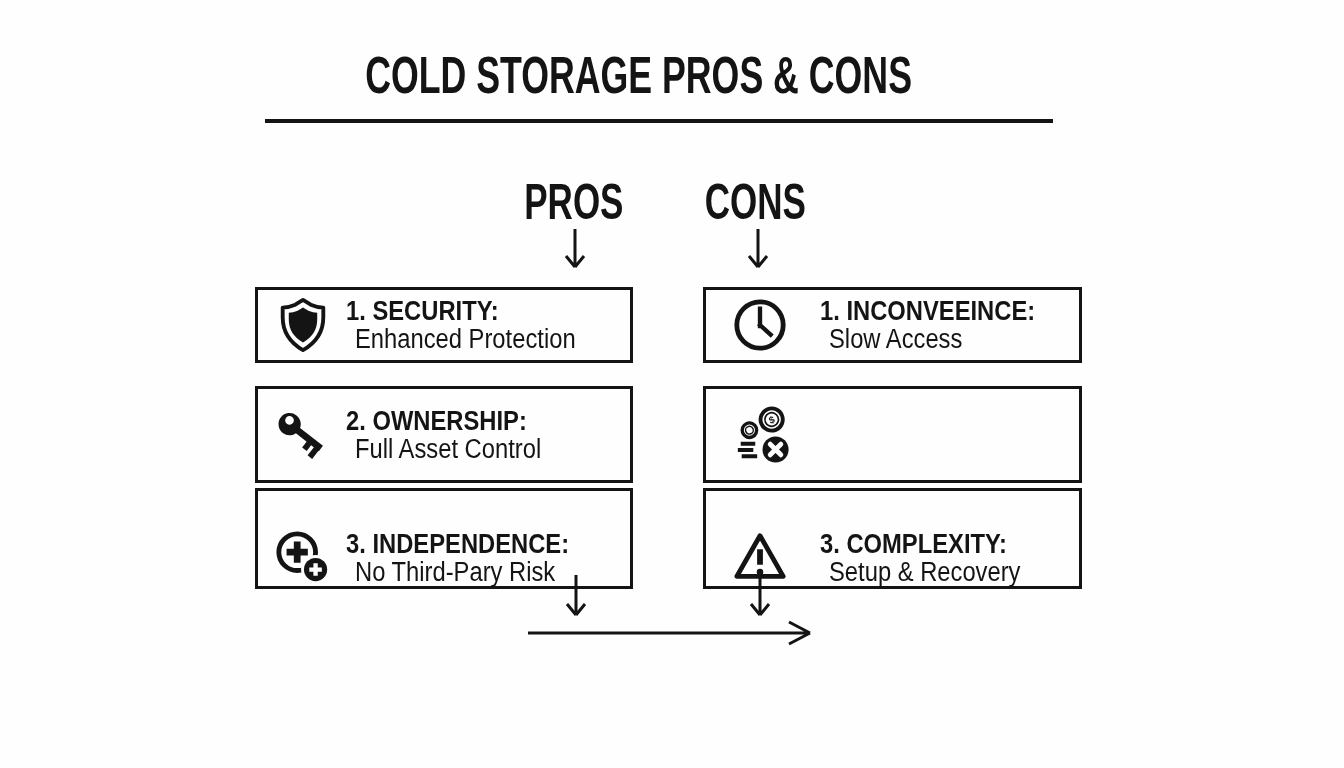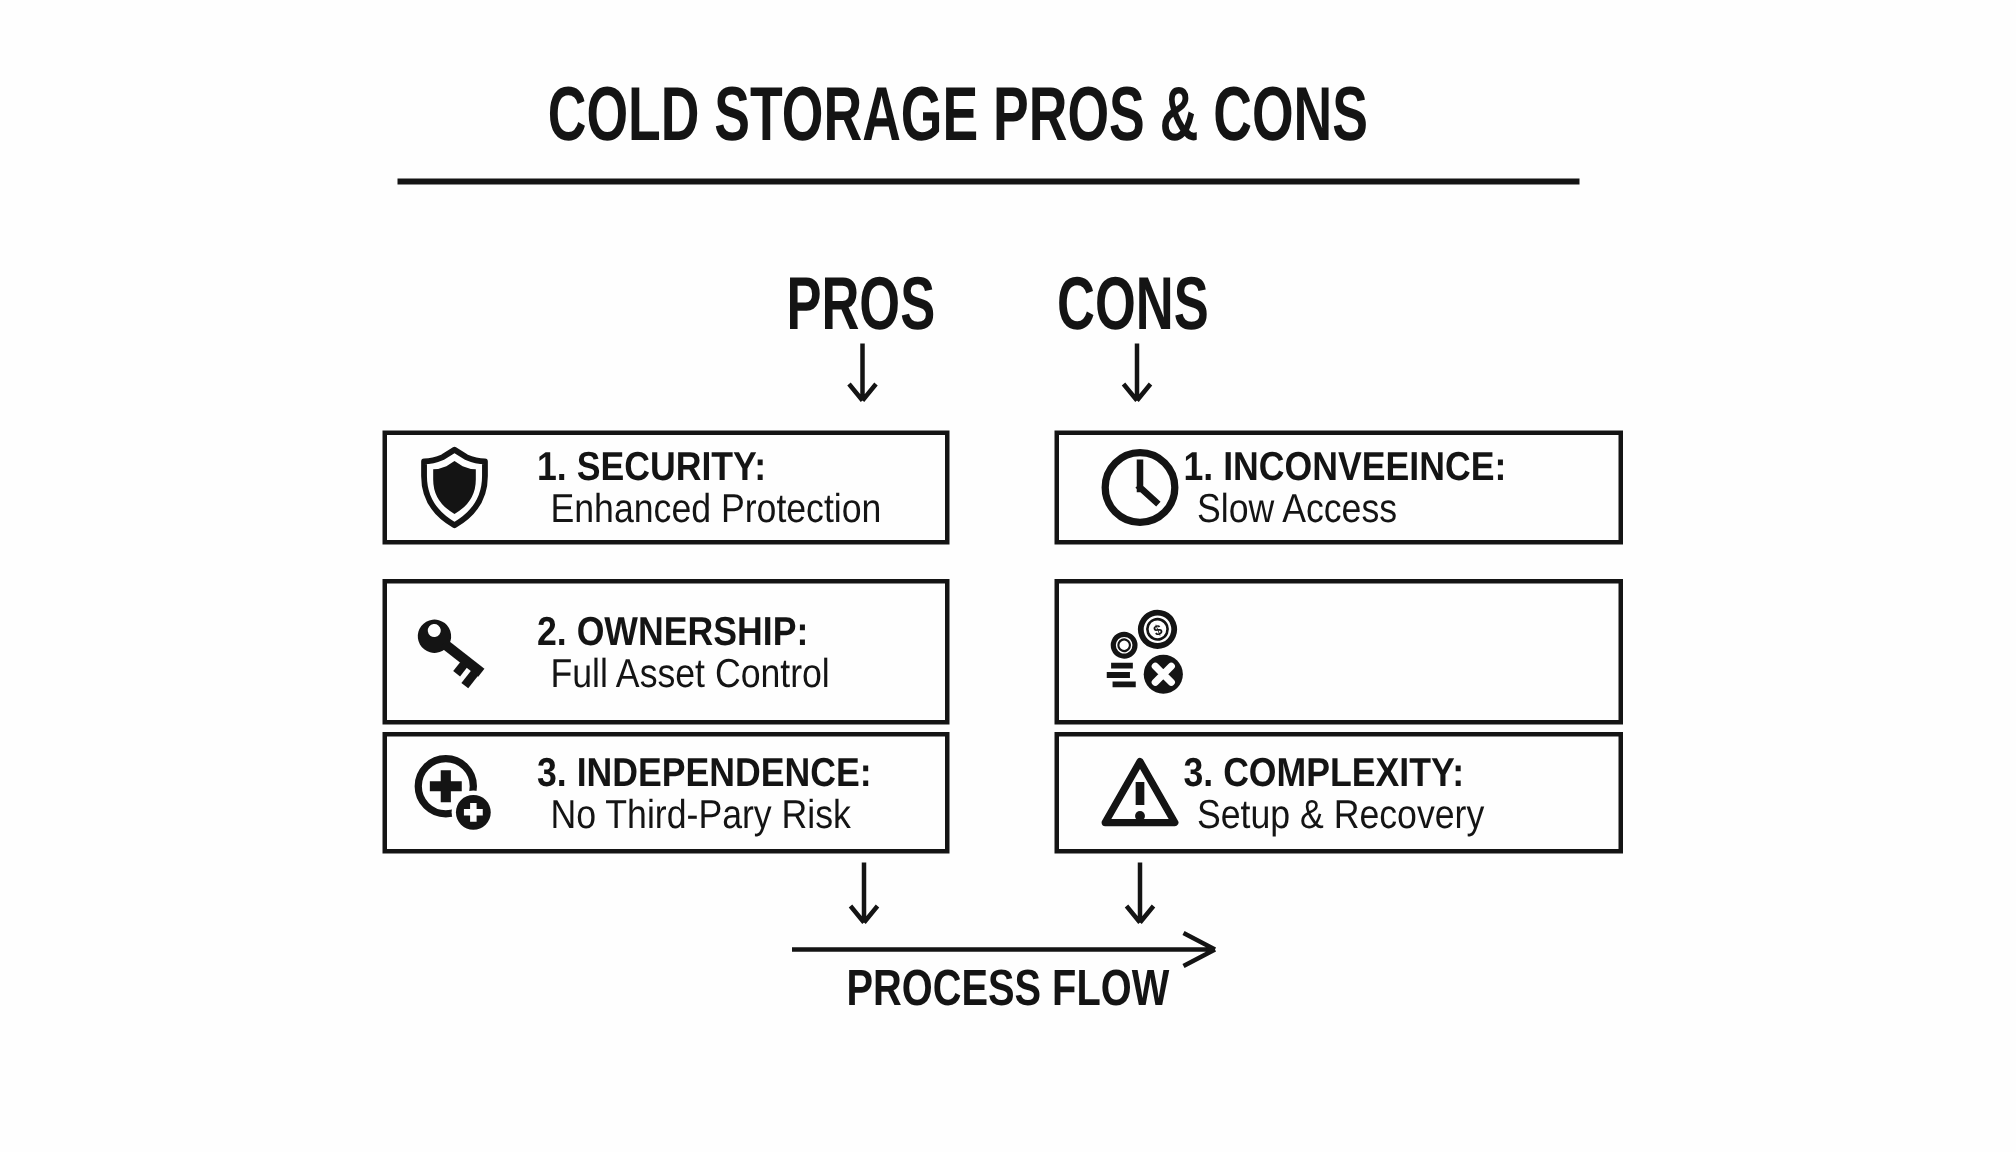--- a/index.html
+++ b/index.html
@@ -18,28 +18,28 @@
 
   .col-hdr{top:178px;width:200px;height:48px;align-items:center;}
   .hdr-pros{left:474px;}
   .hdr-cons{left:655px;}
   .hdr-text{font-size:50px;font-weight:bold;transform:scaleX(0.70);transform-origin:center center;}
 
   .arrow{position:absolute;}
 
   .box{position:absolute;box-sizing:border-box;border:3px solid #141414;background:#fefefe;
     display:flex;align-items:center;}
-  .box.colL{left:255px;width:378px;padding-left:16px;gap:12px;}
+  .box.colL{left:255px;width:378px;padding-left:16px;}
   .box.colR{left:703px;width:379px;padding-left:25px;}
   .box.r1{top:287px;height:76px;}
   .box.r2{top:386px;height:97px;}
-  .box.r3{top:488px;height:81px;}
+  .box.r3{top:488px;height:101px;align-items:flex-end;}
   .icon{display:inline-flex;flex:0 0 auto;align-items:center;justify-content:center;}
   .box.colL .txt{margin-left:14px;}
-  .box.colR .txt{}
+  .box.colR .txt{margin-left:31px;}
   .txt{display:flex;flex-direction:column;}
   .line{display:inline-block;white-space:nowrap;line-height:28px;font-size:27px;
     transform:scaleX(0.88);transform-origin:left center;}
   .line.head{font-weight:bold;}
   .line.sub{margin-left:9px;}
 
   .footer-wrap{left:472px;top:641px;width:400px;height:36px;align-items:center;}
   .footer-text{font-size:34px;font-weight:bold;transform:scaleX(0.78);transform-origin:center center;}
 </style>
 </head>
@@ -163,17 +163,14 @@
     <path d="M13 2 V40 M4 31 L13 42 M22 31 L13 42" fill="none" stroke="#141414" stroke-width="3"></path>
   </svg>
   <svg class="arrow" style="left:747px;top:573px;" width="26" height="46" viewBox="0 0 26 46">
     <path d="M13 2 V40 M4 31 L13 42 M22 31 L13 42" fill="none" stroke="#141414" stroke-width="3"></path>
   </svg>
 
   <svg class="arrow" style="left:526px;top:617px;" width="292" height="32" viewBox="0 0 292 32">
     <path d="M2 16 H282 M263 5 L284 16 M263 27 L284 16" fill="none" stroke="#141414" stroke-width="3"></path>
   </svg>
 
-  <div class="flexcenter footer-wrap">
-    <span class="cond footer-text">PROCESS FLOW</span>
-  </div>
 
 </div>
 
 </body></html>

